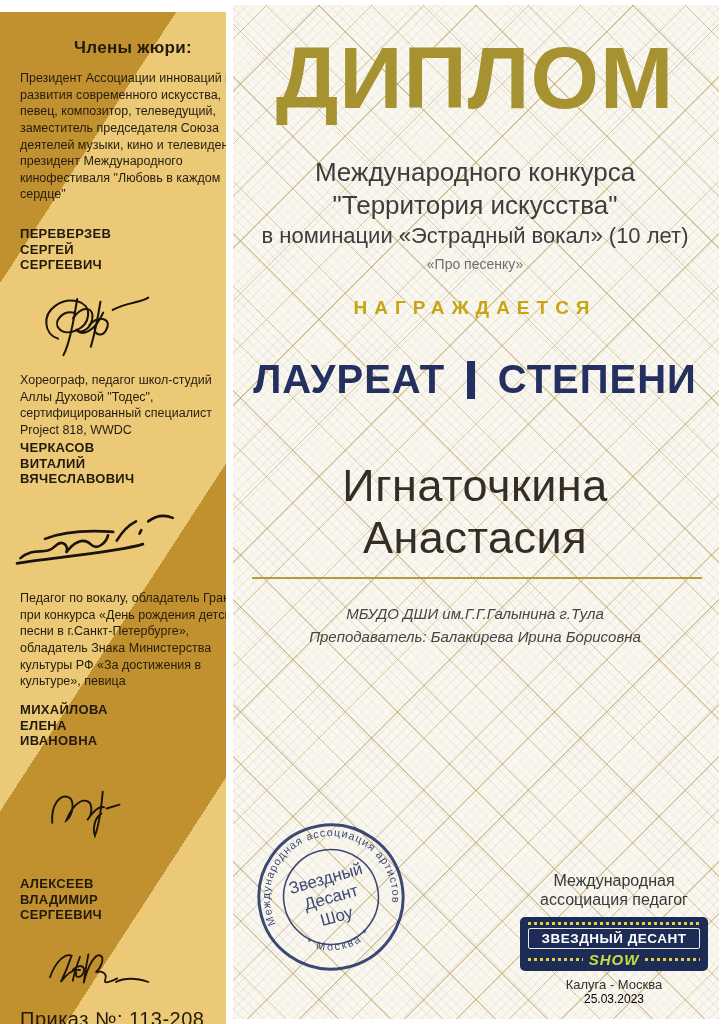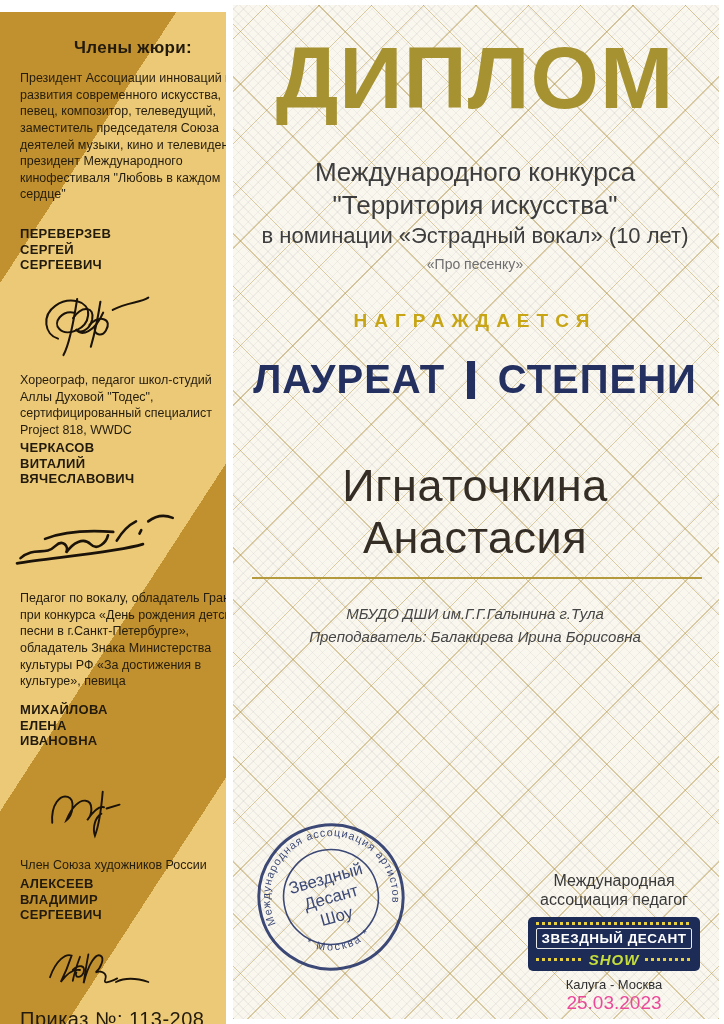--- a/index.html
+++ b/index.html
@@ -37,44 +37,44 @@
       repeating-linear-gradient(-45deg, rgba(177,148,70,.45) 0 1px, transparent 1px 37px),
       repeating-linear-gradient(45deg,  rgba(140,140,140,.10) 0 1px, transparent 1px 7px),
       repeating-linear-gradient(-45deg, rgba(140,140,140,.10) 0 1px, transparent 1px 7px);
   }
   .c-abs { position:absolute; left:0; right:0; text-align:center; }
   .title { top:34px; font-size:88px; font-weight:800; color:#a69231; letter-spacing:1px; line-height:1; }
   .sub1 { top:157px; font-size:26px; color:#3d3d3d; }
   .sub2 { top:190px; font-size:26px; color:#3d3d3d; }
   .sub3 { top:223px; font-size:22px; color:#3d3d3d; }
   .sub4 { top:256px; font-size:14px; color:#6e6e6e; }
-  .awarded { top:297px; font-size:19px; font-weight:bold; letter-spacing:7px; color:#c7a515;margin-top:13px; }
+  .awarded { top:297px; font-size:19px; font-weight:bold; letter-spacing:7px; color:#c7a515; }
   .award-line { top:357px; font-size:40px; color:#233060; font-weight:600; letter-spacing:1px; }
   .award-num { font-size:56px; font-weight:700; margin:0 18px; vertical-align:-6px; line-height:0; }
   .recipient { top:460px; font-size:45px; color:#332d26; font-weight:500; letter-spacing:.5px; }
   .rule { position:absolute; top:577px; left:26px; right:22px; height:2px; background:#b59a3d; }
   .school1 { top:605px; font-size:15px; font-style:italic; color:#454545; }
   .school2 { top:628px; font-size:15px; font-style:italic; color:#454545; }
 
   
   .stamp { position:absolute; left:26px; top:818px; width:158px; height:158px; transform:rotate(-10deg); opacity:.92; }
   .stamp text { fill:#2c3a6b; font-family:"Liberation Sans",sans-serif; }
 
   
   .footer { position:absolute; top:872px; right:8px; width:204px; text-align:center; }
   .assoc { font-size:16px; color:#383838; line-height:1.18; }
-  .badge { width:172px; margin:7px auto 6px; background:#1c2c57; border-radius:5px; padding:5px 8px 4px; }
+  .badge { width:188px; margin:7px auto 6px; background:#1c2c57; border-radius:5px; padding:5px 8px 4px; }
   .dots { height:3px; background:repeating-linear-gradient(90deg,#e8cf3d 0 3px, transparent 3px 6px); }
   .badge-title { margin:3px 0; border:1.5px solid #e9e9e9; border-radius:2px; padding:2px 4px;
     color:#fff; font-size:13.5px; font-weight:bold; letter-spacing:.5px; white-space:nowrap; }
   .badge-bottom { display:flex; align-items:center; margin-top:1px; }
   .badge-bottom .dots { flex:1; }
   .badge-show { padding:0 6px; color:#c6de3a; font-size:15px; font-weight:800; font-style:italic; letter-spacing:1px; line-height:1; }
   .city { font-size:13px; color:#2e2e2e; margin-top:2px; }
-  .date { font-size:19px; color:#ec4899; }
+  .date { font-size:12px; color:#000000; }
 </style>
 </head>
 <body>
 
 <div class="page">
 
   <aside class="sidebar">
     <div class="sb-abs sb-heading">Члены жюри:</div>
 
     <div class="sb-abs sb-desc" style="top:58px">Президент Ассоциации инноваций и развития современного искусства, певец, композитор, телеведущий, заместитель председателя Союза деятелей музыки, кино и телевидения, президент Международного кинофестиваля "Любовь в каждом сердце"</div>
@@ -117,21 +117,20 @@
       <span>ИВАНОВНА</span>
     </div>
     <div class="sig" style="left:38px; top:752px; width:110px; height:80px">
       <svg viewBox="0 0 170 110" preserveAspectRatio="xMidYMid meet">
         <path d="M22 84 C20 56 34 40 46 44 C58 48 54 72 44 80 C52 60 64 48 74 50 C86 52 84 72 76 80 C84 68 94 58 102 60"></path>
         <path d="M100 36 C98 60 94 88 88 104 C84 92 88 76 98 70"></path>
         <path d="M106 62 L126 56"></path>
       </svg>
     </div>
 
-    <div class="sb-abs sb-desc" style="top:845px">Член Союза художников России</div>
     <div class="sb-abs sb-name" style="top:864px">
       <span>АЛЕКСЕЕВ</span>
       <span>ВЛАДИМИР</span>
       <span>СЕРГЕЕВИЧ</span>
     </div>
     <div class="sig" style="left:38px; top:920px; width:120px; height:70px">
       <svg viewBox="0 0 200 90" preserveAspectRatio="xMidYMid meet">
         <path d="M20 62 C30 34 46 22 56 26 C50 44 44 58 38 70 C48 56 60 48 70 50"></path>
         <path d="M70 28 C64 44 60 58 58 68 M58 50 C68 40 80 42 76 54 C72 64 60 64 64 54"></path>
         <path d="M84 24 C80 44 78 60 76 72 C84 40 96 22 104 26 C112 30 104 48 96 54 C106 50 116 56 112 66 C108 74 120 70 132 64"></path>

